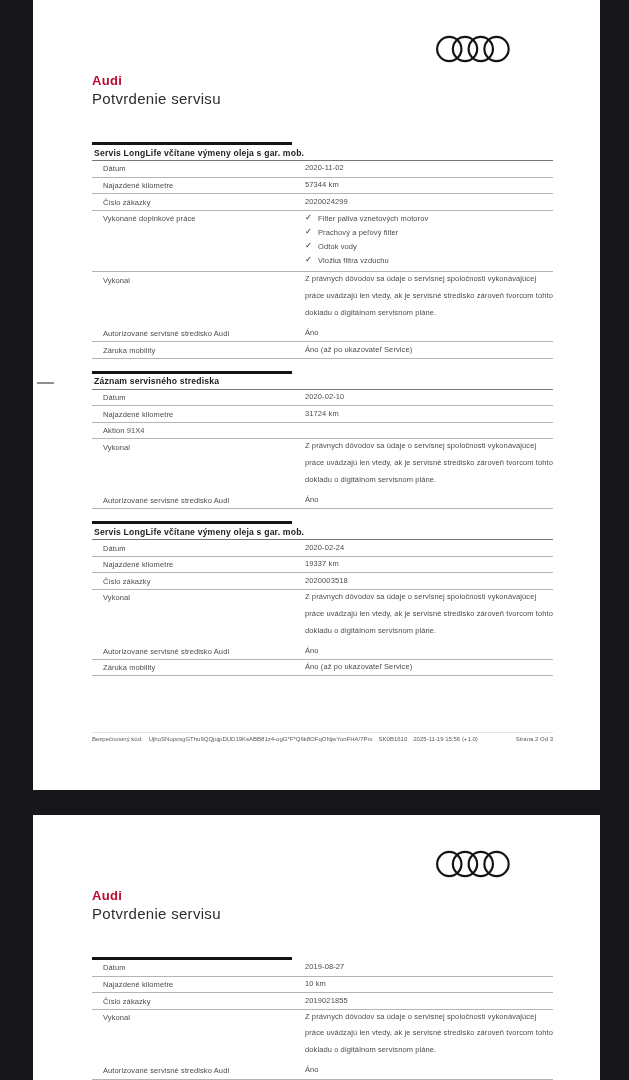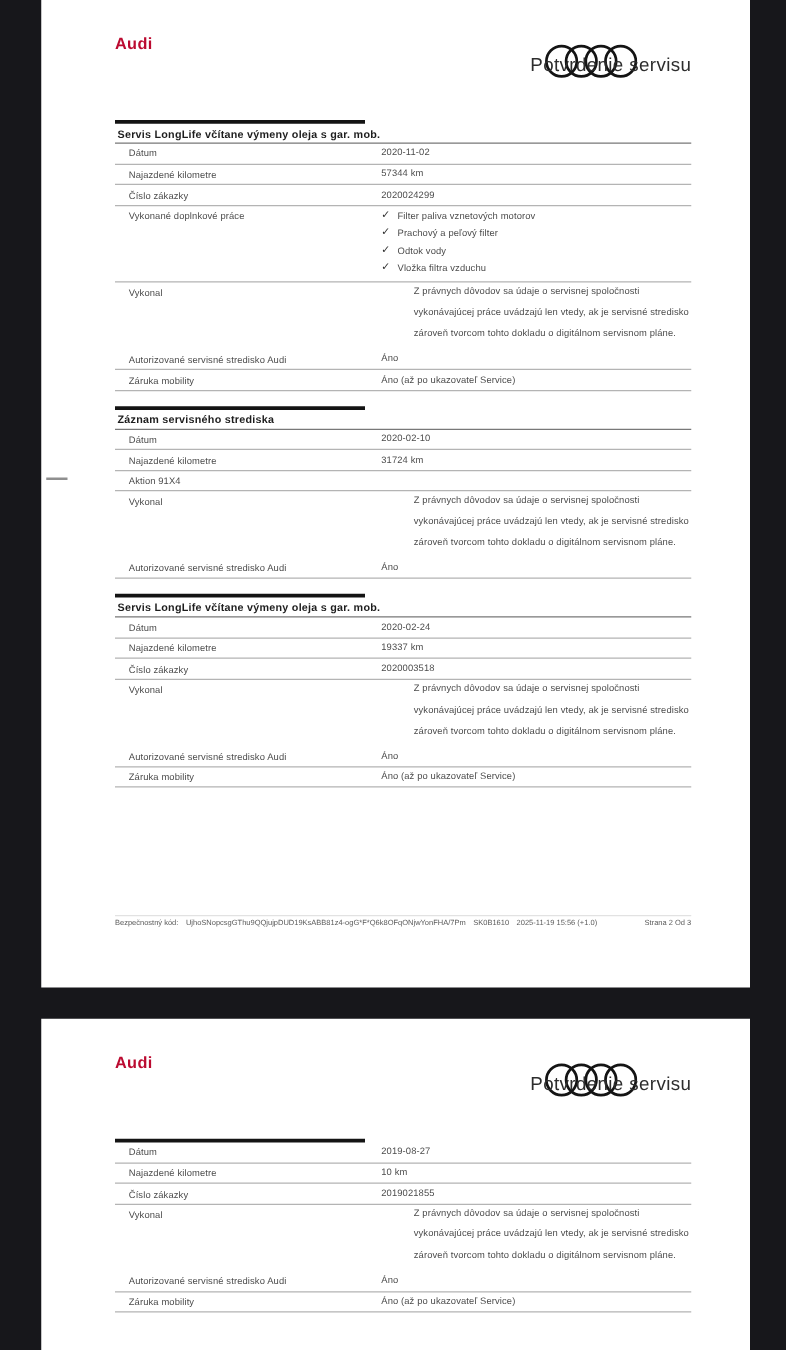--- a/index.html
+++ b/index.html
@@ -6,39 +6,39 @@
   body {
     width:629px; height:1080px; position:relative; overflow:hidden;
     background:#17171b;
     font-family:"Liberation Sans", sans-serif;
   }
   .page { position:absolute; left:33px; width:567px; background:#ffffff; }
   .page-2 { top:0; height:790px; }
   .page-3 { top:815px; height:265px; overflow:hidden; }
   .page-body { padding:0 47px 0 59px; position:relative; }
 
-  .doc-header { position:relative; padding-top:27px; height:35px; }
+  .doc-header { position:relative; padding-top:27px; height:35px;margin-top:46px; }
   .brand-name { font-size:13px; font-weight:bold; color:#bb0a30; letter-spacing:0.3px; }
-  .doc-title { font-size:15px; color:#2d2d2d; margin-top:2px; letter-spacing:0.3px;text-align:right; }
+  .doc-title { font-size:15px; color:#2d2d2d; margin-top:2px; letter-spacing:0.3px; }
   .rings-wrap { position:absolute; top:35px; right:90px; }
 
   .sections > .section { margin-top:12px; }
   .sections > .section:first-child { margin-top:34px; }
   .section-bar { width:200px; height:3px; background:#141414; }
   .section-title {
     font-size:8.6px; font-weight:bold; color:#1d1d1d; letter-spacing:0.2px;
     padding:2.5px 0 2.5px 2px; border-bottom:1px solid #787878;
   }
   .row {
     display:flex; font-size:7.5px; color:#4c4c4c; letter-spacing:0.1px;
     border-bottom:0.8px solid #b4b4b4; padding:3.4px 0 3.2px 11px;
   }
   .lbl { width:202px; flex:none; }
   .val { flex:1; line-height:1.15; }
-  .note-row { border-bottom:none; padding-bottom:6px;gap:26px; }
+  .note-row { border-bottom:none; padding-bottom:6px; }
   .note-row .val { line-height:16.8px; margin-top:-4.5px; margin-bottom:-2px; }
   .check-row .val { padding-top:0; }
   .check-item { display:flex; padding:2.6px 0 2.8px; }
   .check-item:first-child { padding-top:0.5px; }
   .check-icon { width:13px; flex:none; font-size:8.5px; color:#2f2f2f; margin-top:-1.5px; }
 
   .page-footer {
     position:absolute; left:59px; right:47px; bottom:48px;
     display:flex; justify-content:space-between; align-items:flex-start;
     font-size:6px; color:#5a5a5a;

